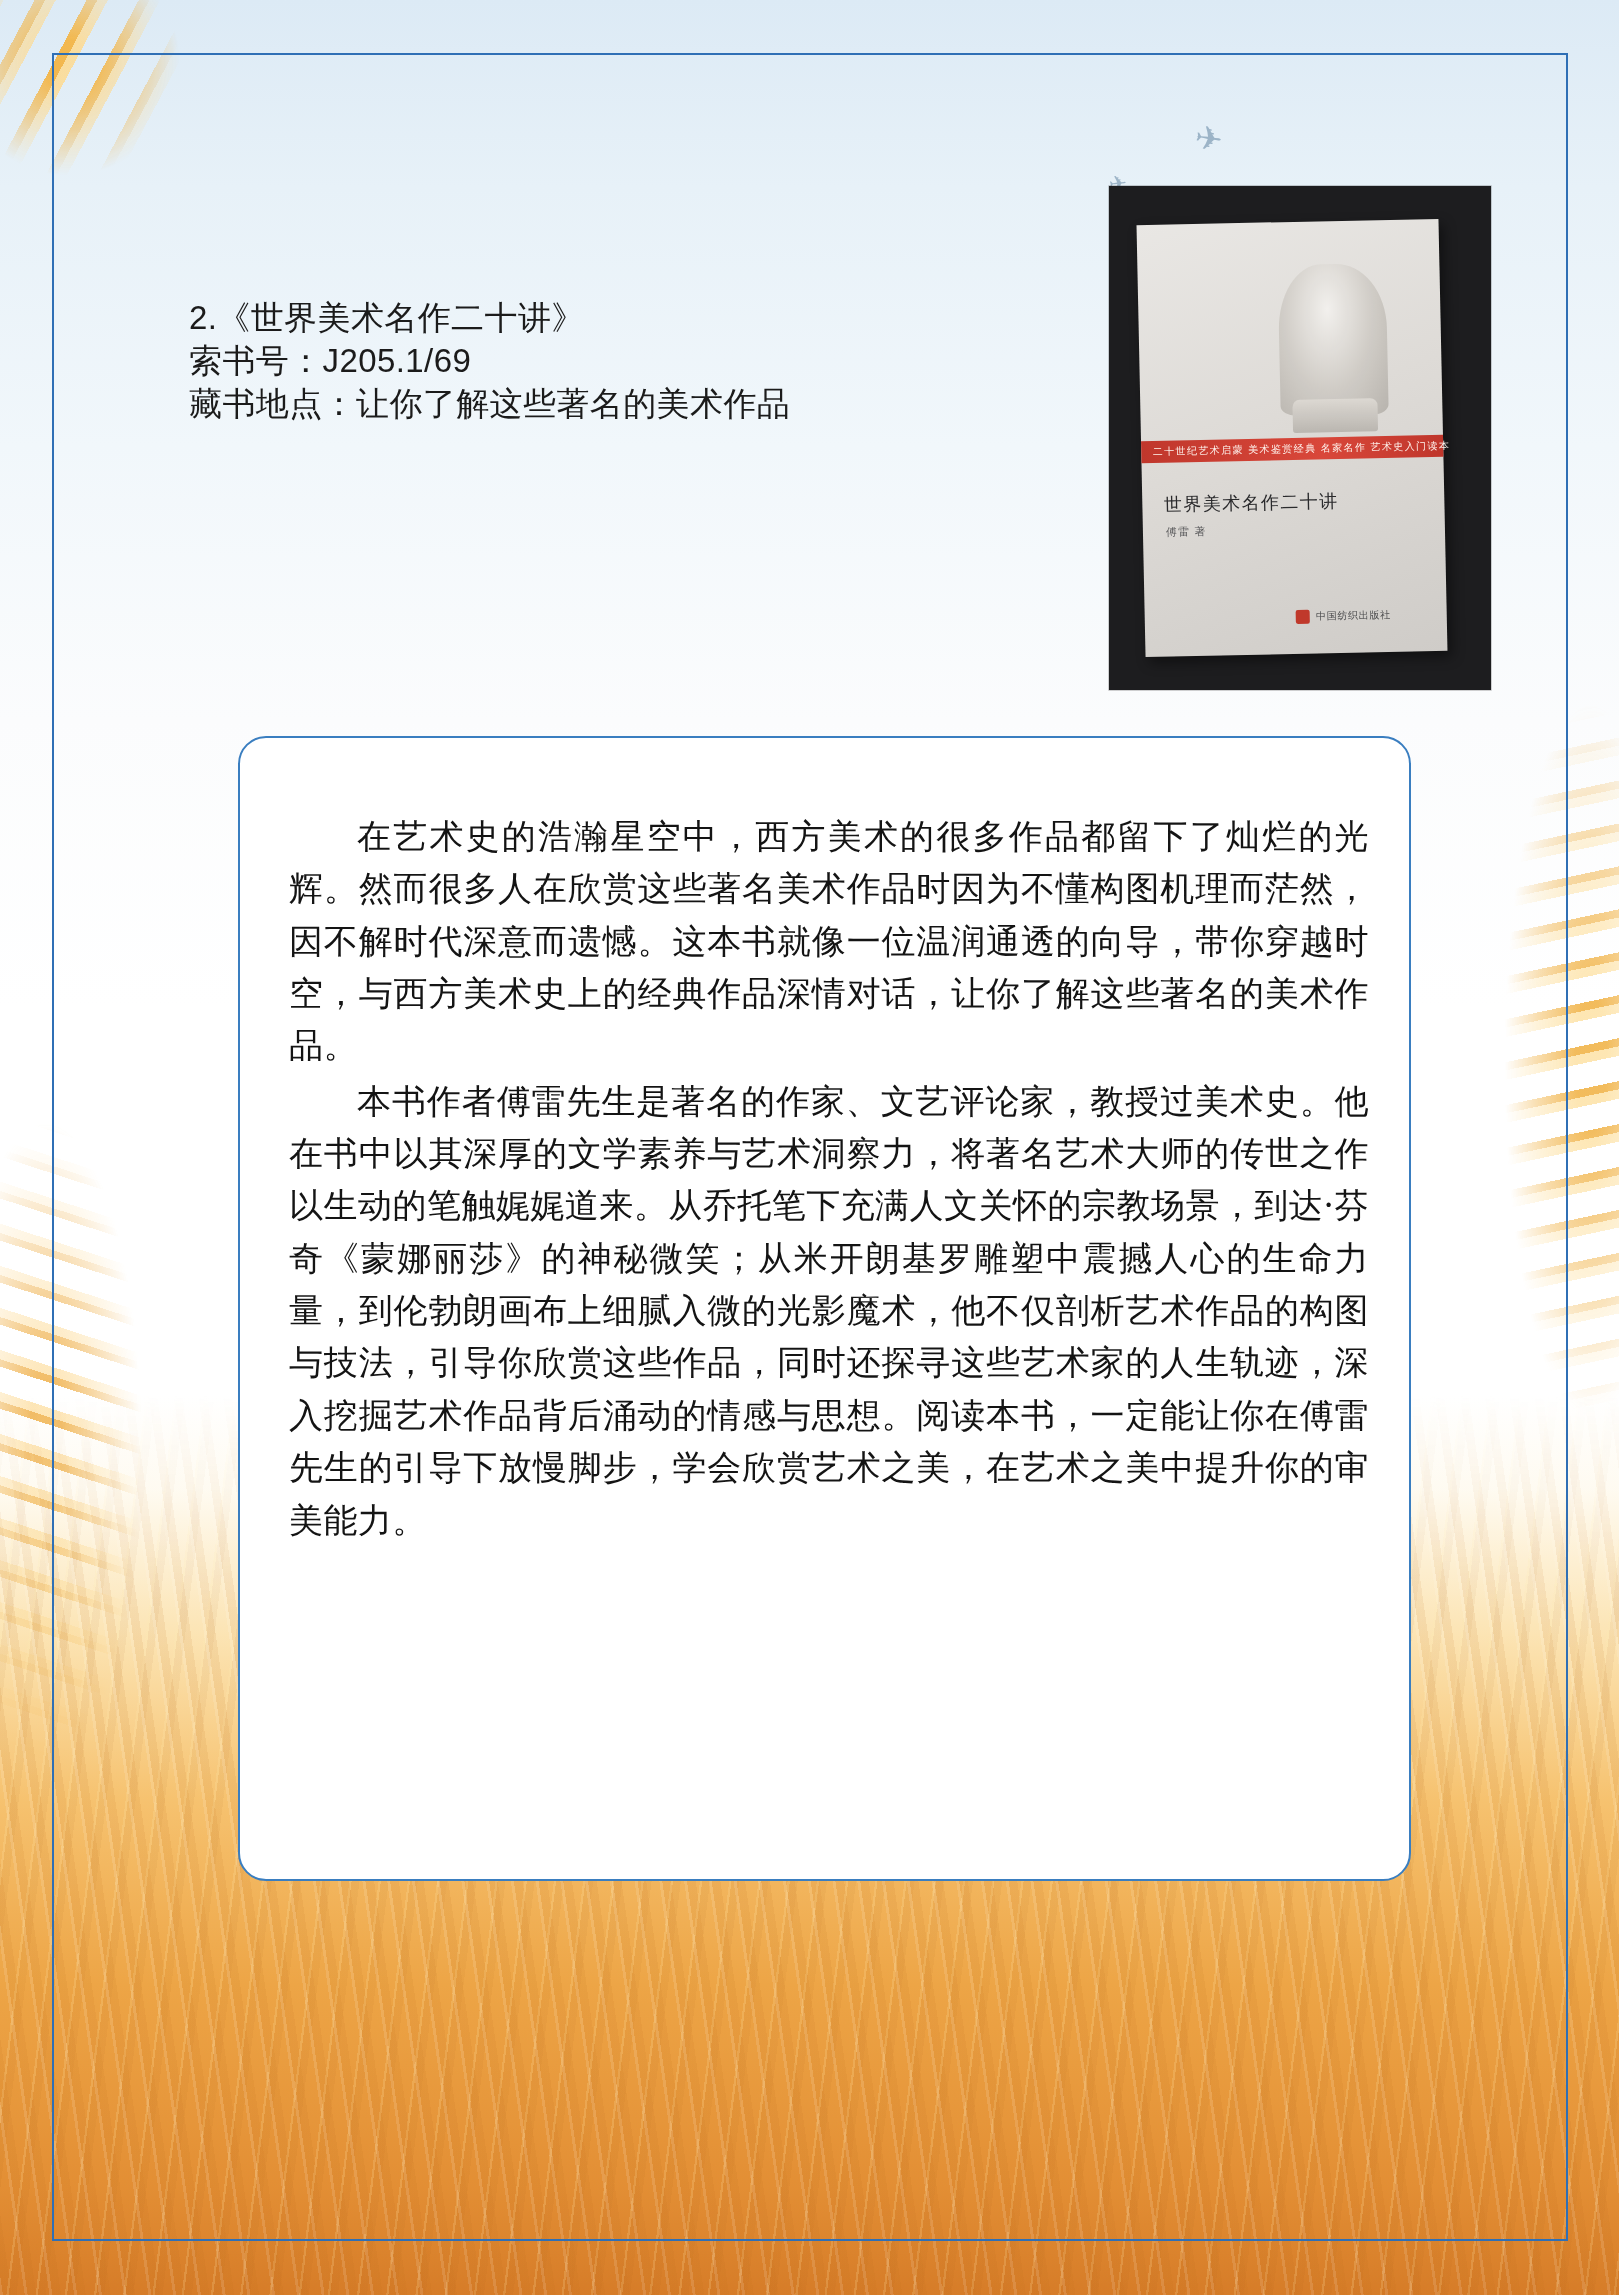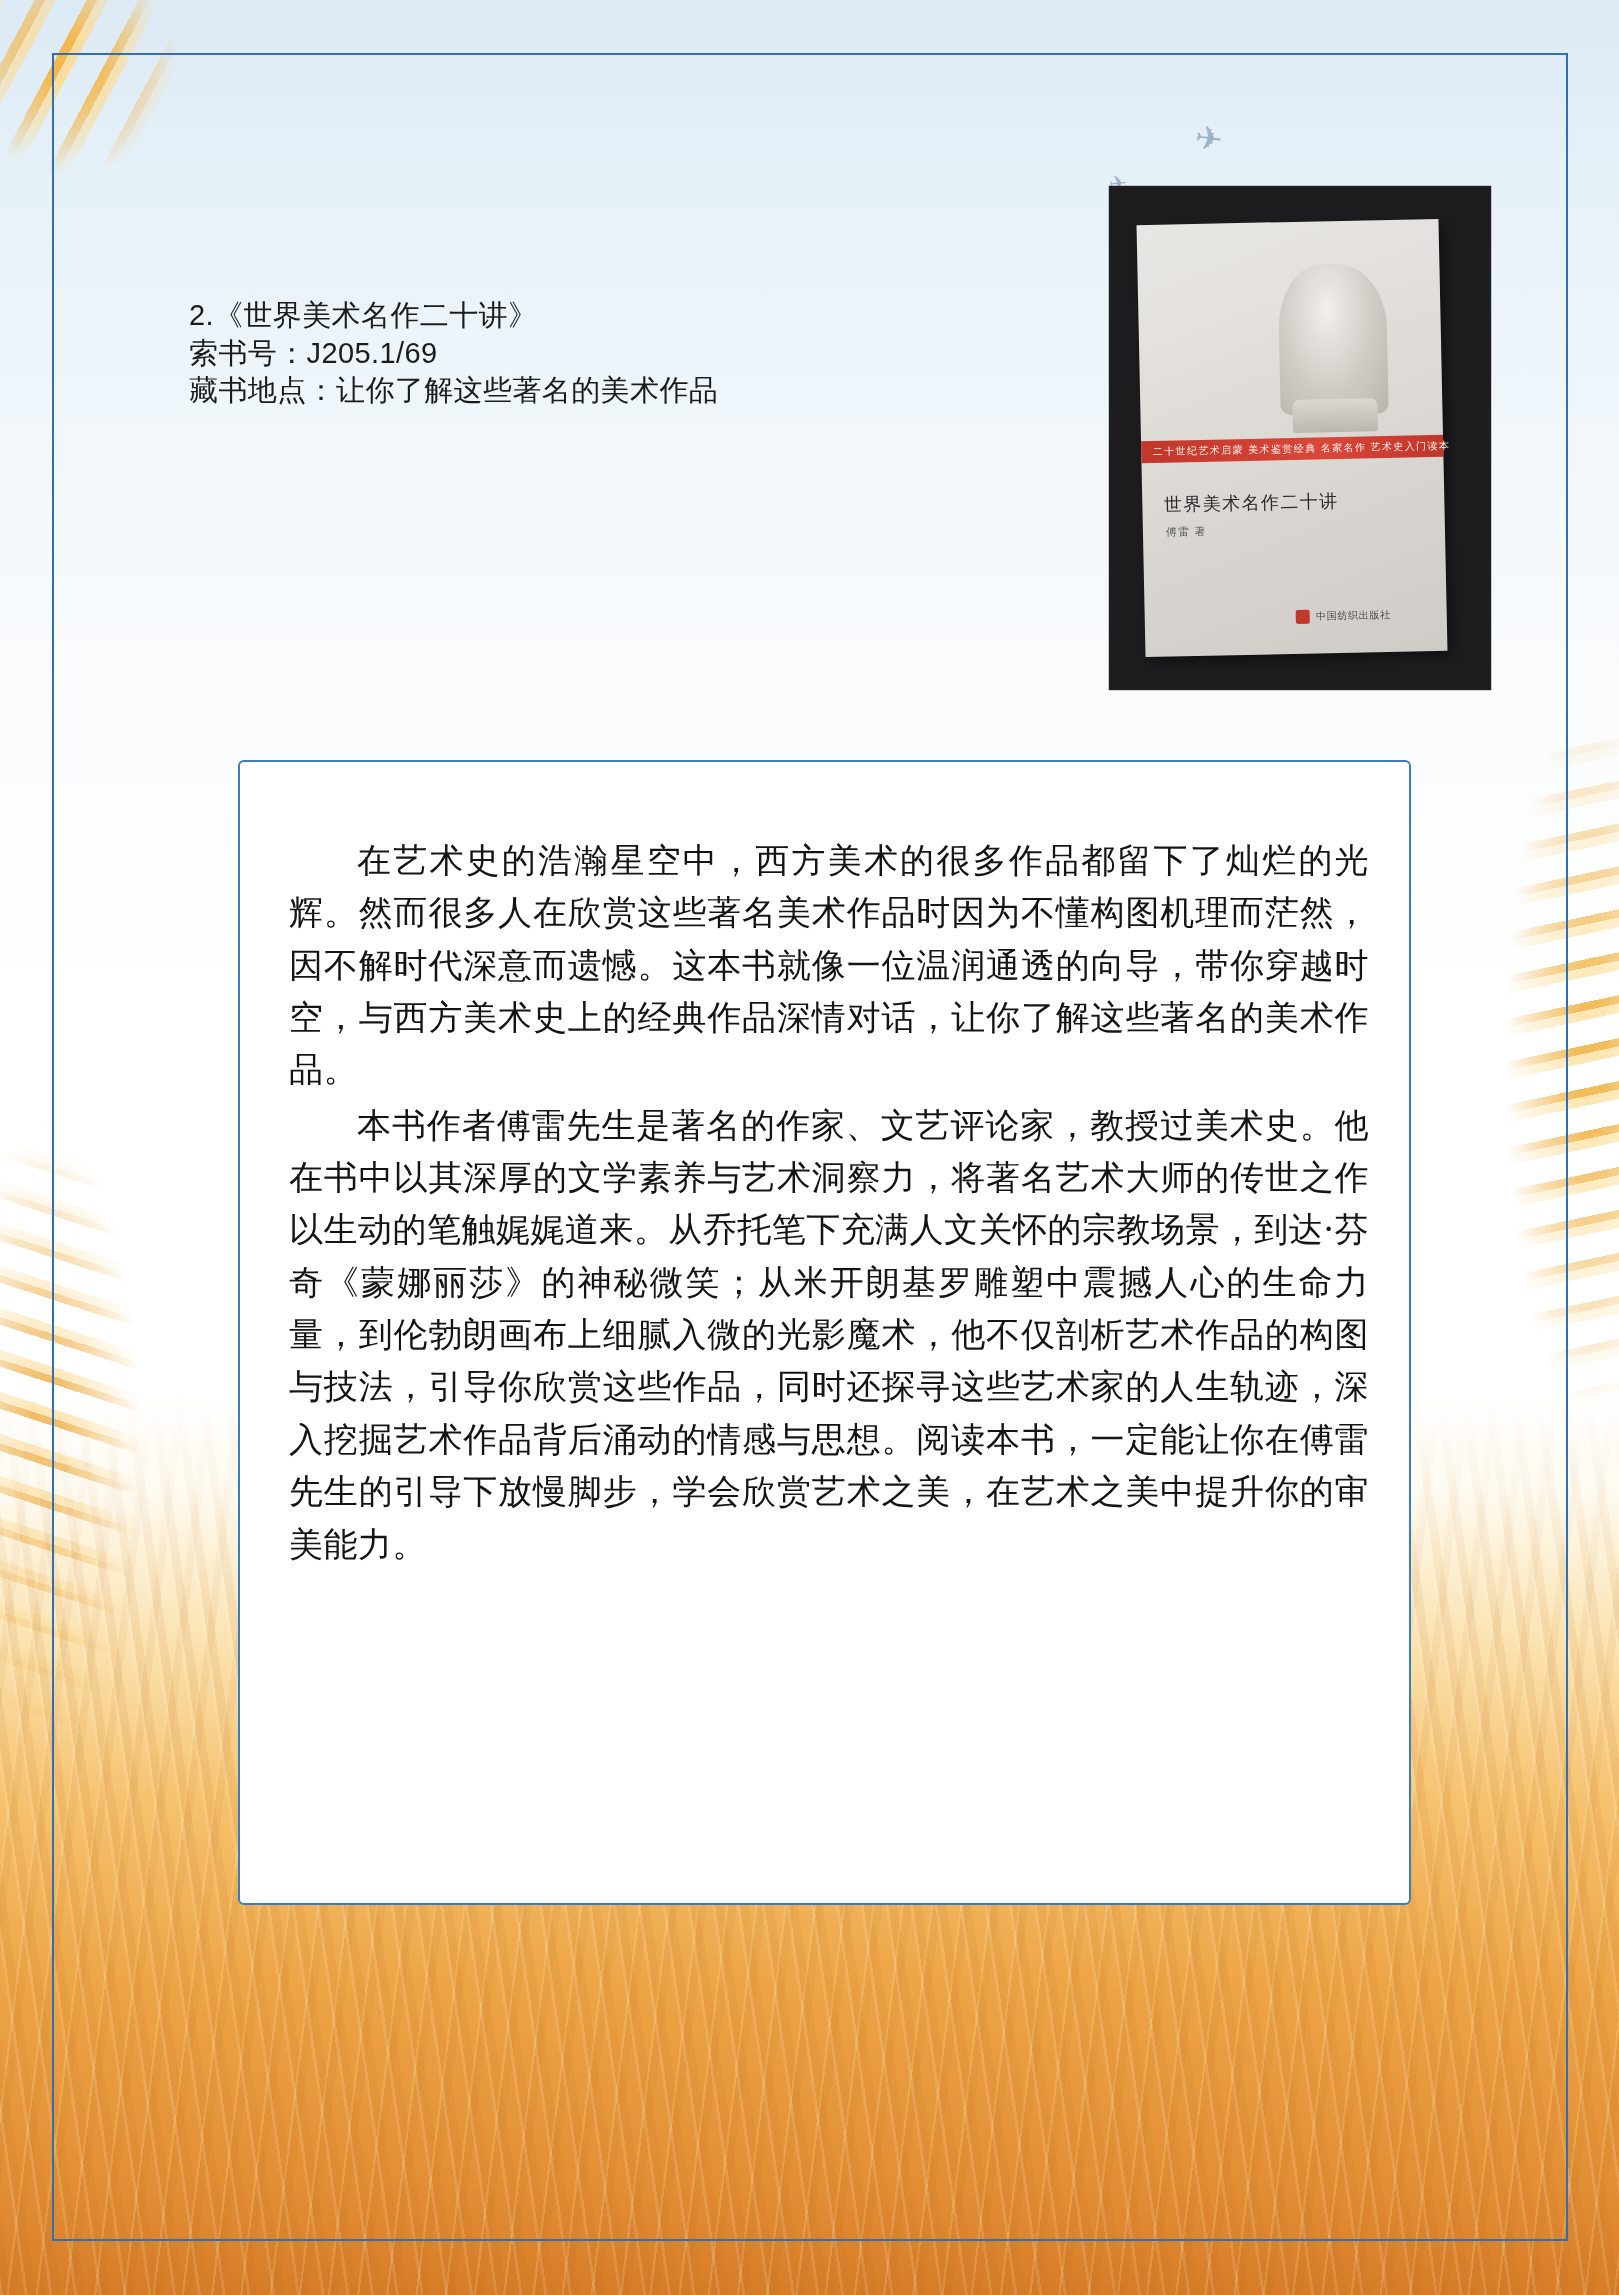--- a/index.html
+++ b/index.html
@@ -134,21 +134,21 @@
   }
 
   
   .header-block {
     position: absolute;
     left: 189px;
     top: 297px;
     width: 806px;
   }
   .header-line {
-    font-size: 29px;
+    font-size: 33px;
     line-height: 1.30;
     color: #1b1b1b;
     letter-spacing: 0.4px;
     white-space: pre-wrap;
   }
 
   
   .book-photo {
     position: absolute;
     left: 1109px;
@@ -239,26 +239,26 @@
     width: 14.4px;
     height: 14.4px;
     border-radius: 2.2px;
     background: #c0392b;
   }
 
   
   .text-card {
     position: absolute;
     left: 238px;
-    top: 760px;
+    top: 736px;
     width: 1173px;
     height: 1145px;
     background: #ffffff;
     border: 2.2px solid #3a7ec0;
-    border-radius: 6px;
+    border-radius: 28px;
     box-sizing: border-box;
   }
   .card-body {
     position: absolute;
     left: 49px;
     right: 40px;
     top: 72px;
   }
   .para {
     font-family: "DejaVu Serif", "Liberation Serif", serif;

